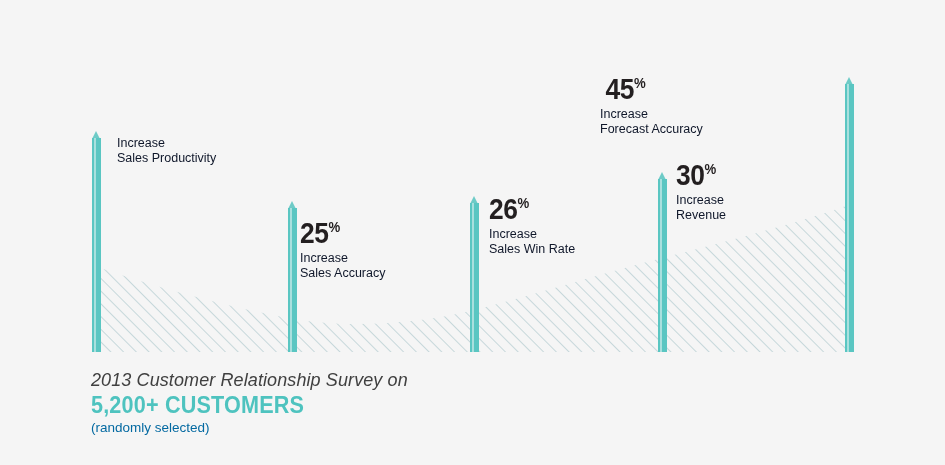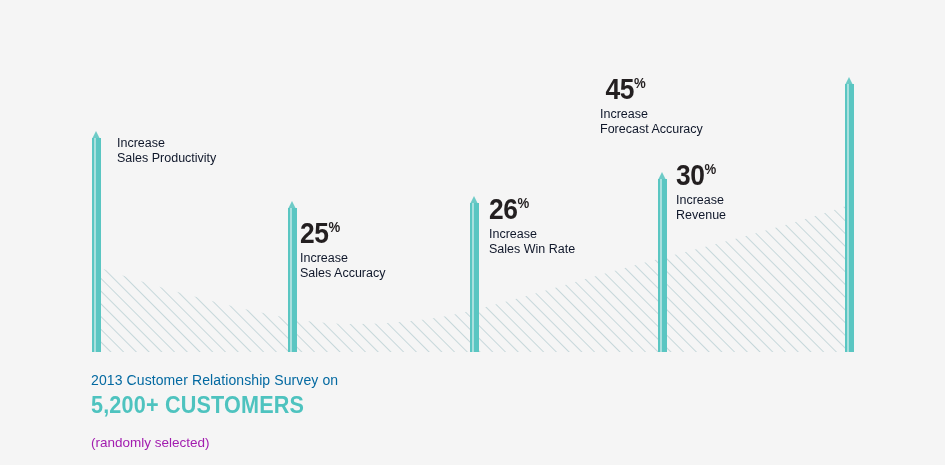--- a/index.html
+++ b/index.html
@@ -65,36 +65,36 @@
     line-height:15px;
     color:#0f172a;
     font-weight:normal;
     margin-top:3px;
   }
   .sub div{white-space:nowrap;}
 
   
   #footer{position:absolute;left:91px;top:371px;}
   .f-line1{
-    font-size:14px;color:#0369a1;line-height:18px;letter-spacing:.1px;
+    font-size:18px;color:#404040;line-height:18px;letter-spacing:.1px;font-style:italic;
   }
   .f-line2{
     font-family:"Liberation Sans Narrow","Liberation Sans",sans-serif;
     font-weight:bold;
     font-size:24px;
     line-height:28px;
     color:#4ec3bf;
     letter-spacing:.2px;
     transform:scaleX(.9);
     transform-origin:left center;
     display:inline-block;
     margin-top:2px;
   }
   .f-line3{
-    font-size:13.5px;color:#a21caf;line-height:18px;margin-top:15px;
+    font-size:13.5px;color:#0369a1;line-height:18px;margin-top:0;
   }
 </style>
 </head>
 <body>
 
 <div id="stage">
 
   <svg id="hatchsvg" viewBox="0 0 945 465" preserveAspectRatio="none" aria-hidden="true">
     <defs>
       <pattern id="diag" width="9" height="9" patternUnits="userSpaceOnUse" patternTransform="rotate(-45)">

